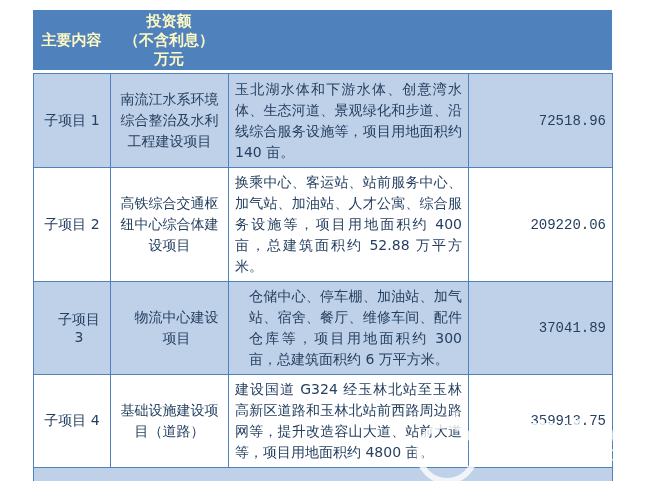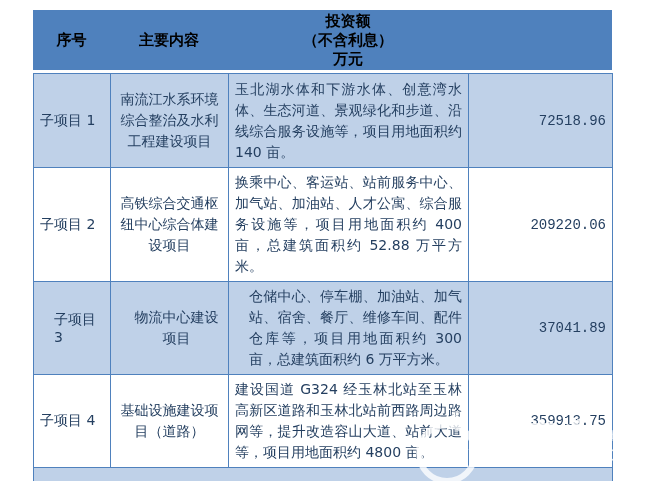--- a/index.html
+++ b/index.html
@@ -8,37 +8,37 @@
     background:#ffffff;
     font-family:"DejaVu Sans","Liberation Sans",sans-serif;
     color:#243F60;
   }
   .tbl{position:absolute;left:33px;top:10px;width:579px;}
   .thead{
     display:grid;grid-template-columns:77px 118px 240px 144px;
     background:#4F81BD;height:60px;align-items:center;
   }
   .thead .hcell{
-    color:#000000;font-weight:bold;font-size:15px;text-align:center;
+    color:#fef9c3;font-weight:bold;font-size:15px;text-align:center;
     white-space:pre-line;line-height:19px;
   }
   .gap{height:3px;background:#ffffff;}
   table.body{
     border-collapse:collapse;table-layout:fixed;width:579px;
   }
   table.body td{
     border:1px solid #4F81BD;box-sizing:border-box;
     font-size:14px;vertical-align:middle;padding:4px 6px;
   }
   col.c1{width:77px;} col.c2{width:118px;} col.c3{width:240px;} col.c4{width:144px;}
   tr.band td{background:#BFD1E8;}
   tr.plain td{background:#ffffff;}
   tr.r1 td{height:94px;} tr.r2 td{height:85px;} tr.r3 td{height:86px;padding-left:20px;} tr.r4 td{height:86px;margin-left:32px;}
   tr.frow td{height:47px;background:#BFD1E8;}
-  td.no{}
+  td.no{text-align:center;}
   td.pname{text-align:center;line-height:21px;padding:4px 8px;}
   td.pcontent{text-align:justify;line-height:21px;padding:5px 8px;}
   td.inv{text-align:right;font-family:Liberation Mono, monospace;}
   td.footer{text-align:center;font-size:14px;}
   
   .wm{position:absolute;left:402px;top:398px;width:260px;height:83px;
       color:rgba(255,255,255,0.82);pointer-events:none;}
   .wm .reg{position:absolute;left:48px;top:10px;font-size:13px;}
   .wm .ring{
     position:absolute;left:14px;top:24px;width:50px;height:50px;
@@ -48,21 +48,20 @@
   }
   .wm .title{position:absolute;left:70px;top:16px;font-size:26px;font-weight:bold;letter-spacing:3px;white-space:nowrap;}
   .wm .sub{position:absolute;left:168px;top:30px;font-size:12px;white-space:nowrap;}
   .wm .url{position:absolute;left:50px;top:44px;font-size:21px;letter-spacing:1px;white-space:nowrap;}
 </style>
 </head>
 <body>
 
 <div class="tbl">
   <div class="thead">
-    <div class="hcell">序号</div>
     <div class="hcell">主要内容</div>
     <div class="hcell">投资额
 （不含利息）
 万元</div>
   </div>
   <div class="gap"></div>
   <table class="body">
     <colgroup>
         <col class="c1">
         <col class="c2">

